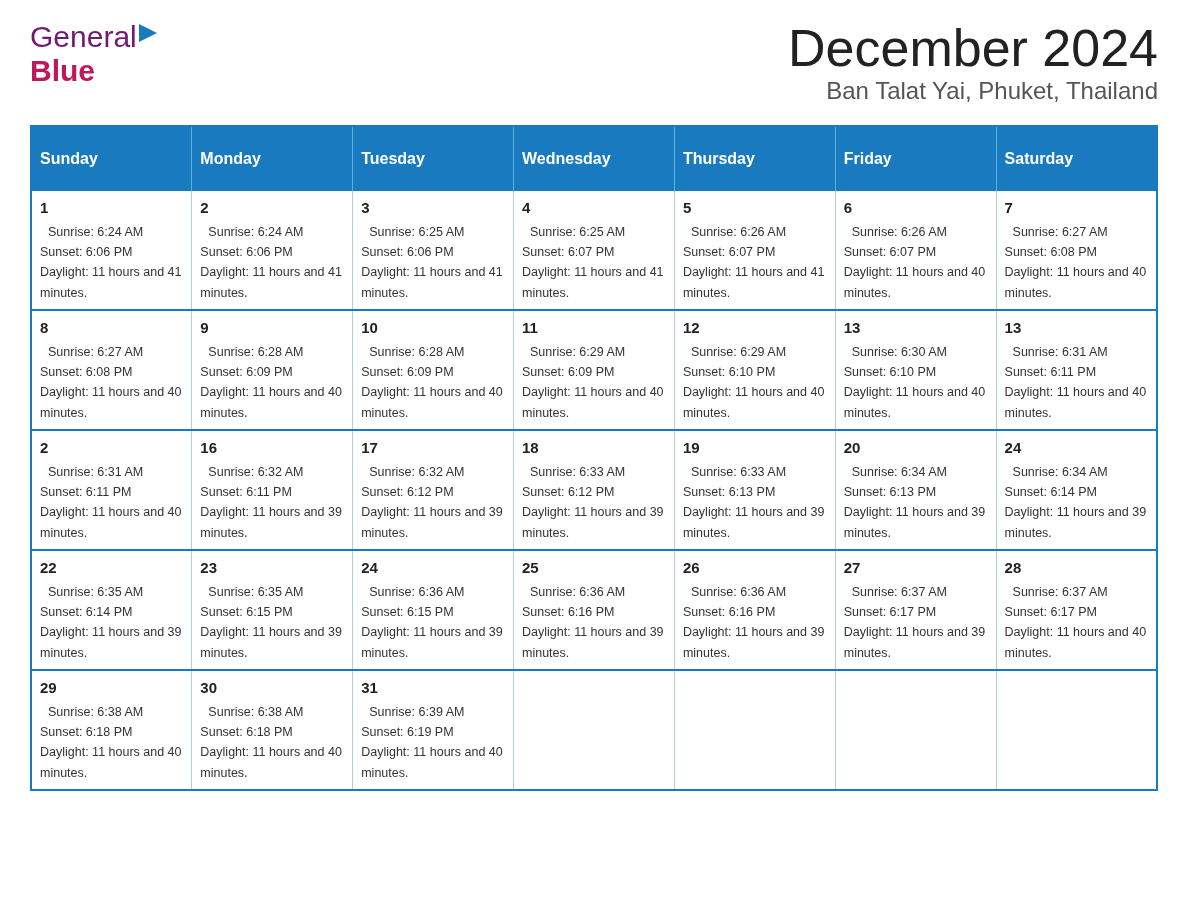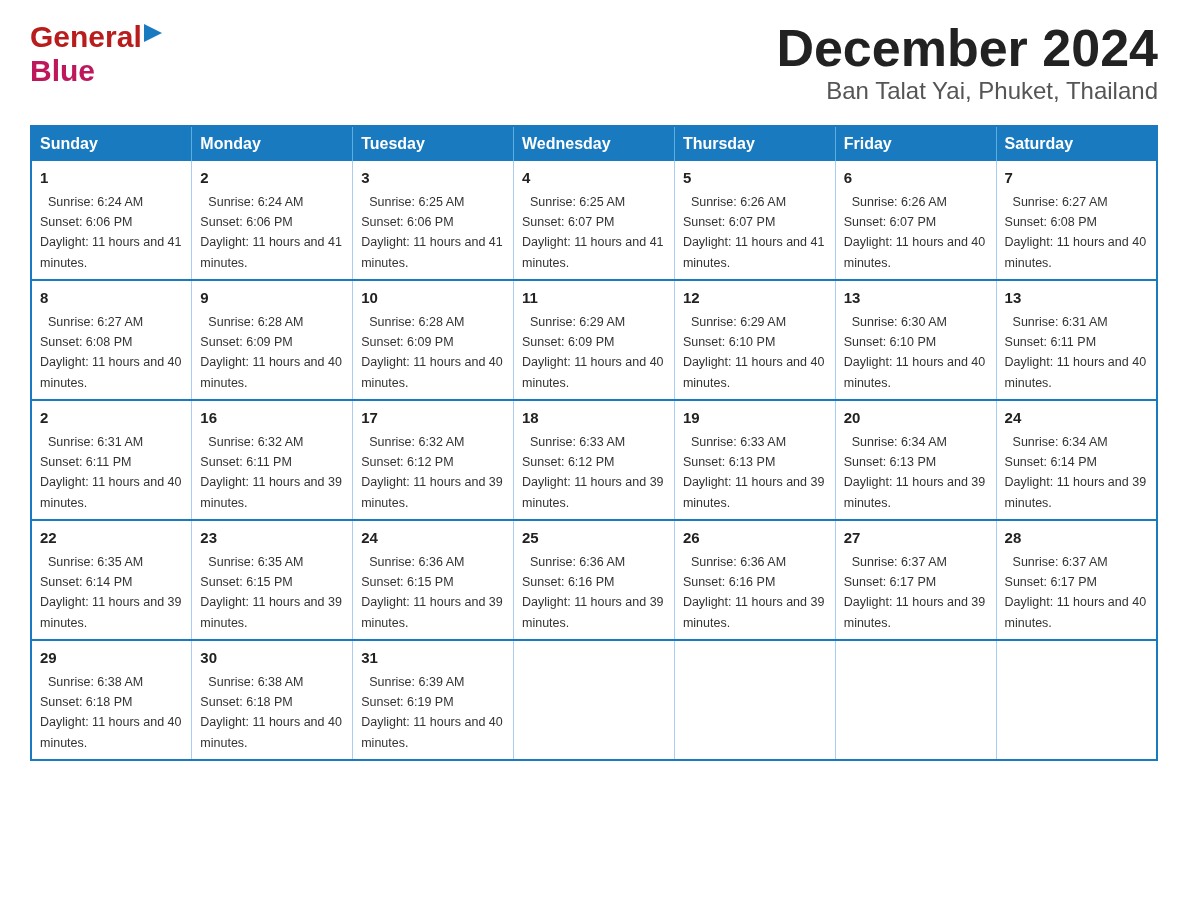--- a/index.html
+++ b/index.html
@@ -19,40 +19,40 @@
     .logo {
       display: flex;
       flex-direction: column;
       align-items: flex-start;
     }
     .title-block {
       text-align: right;
     }
     .month-title {
       font-size: 52px;
-      font-weight: bold;
+      font-weight: normal;
       color: #222;
       line-height: 1.1;
     }
     .location-title {
       font-size: 24px;
       color: #555;
       font-weight: normal;
     }
     .calendar {
       width: 100%;
       border-collapse: collapse;
       border: 2px solid #1a7abf;
     }
     .calendar th {
       background-color: #1a7abf;
       color: #fff;
       font-size: 16px;
       font-weight: bold;
-      padding: 8px 8px;
+      padding: 23px 8px;
       text-align: left;
       border-right: 1px solid #5aaee0;
     }
     .calendar th:last-child {
       border-right: none;
     }
     .calendar td {
       vertical-align: top;
       padding: 6px 8px;
       border-right: 1px solid #aaccee;
@@ -83,22 +83,22 @@
     }
     .empty-cell {
       background: #fff;
     }
     .logo-row {
       display: flex;
       align-items: center;
     }
     .logo-text-general {
       font-size: 30px;
-      font-weight: bold;
-      color: #b91c1c;
+      font-weight: normal;
+      color: #701a75;
     }
     .logo-text-blue {
       font-size: 30px;
       font-weight: bold;
       color: #be185d;
     }
   </style>
 </head>
 <body>
 

